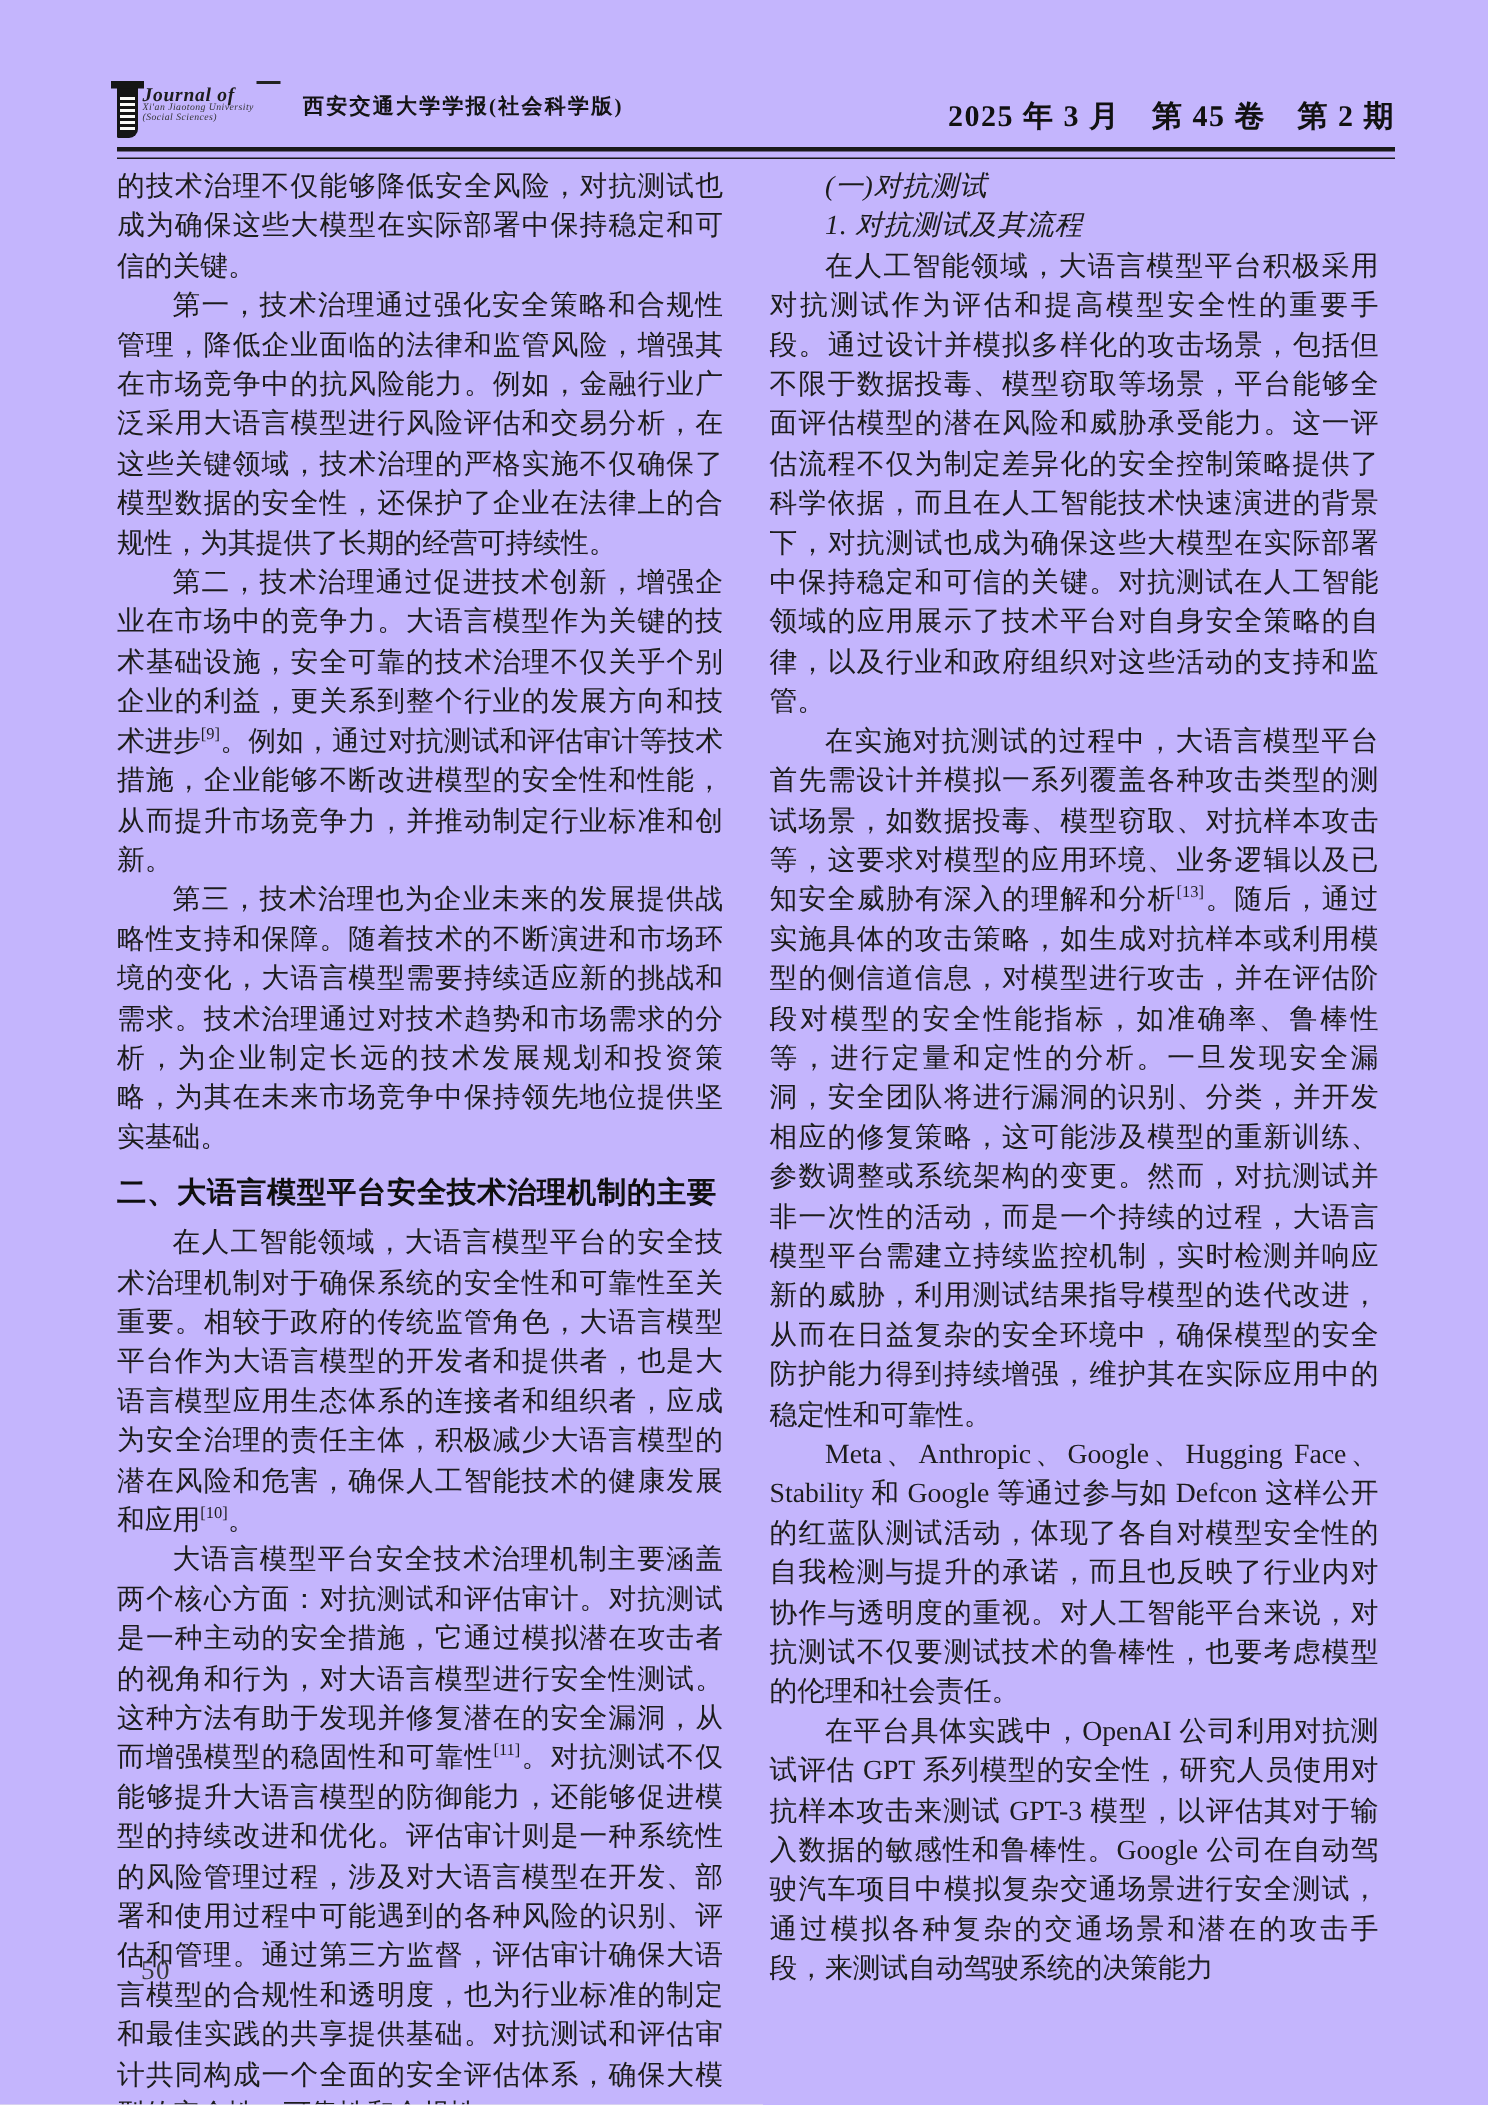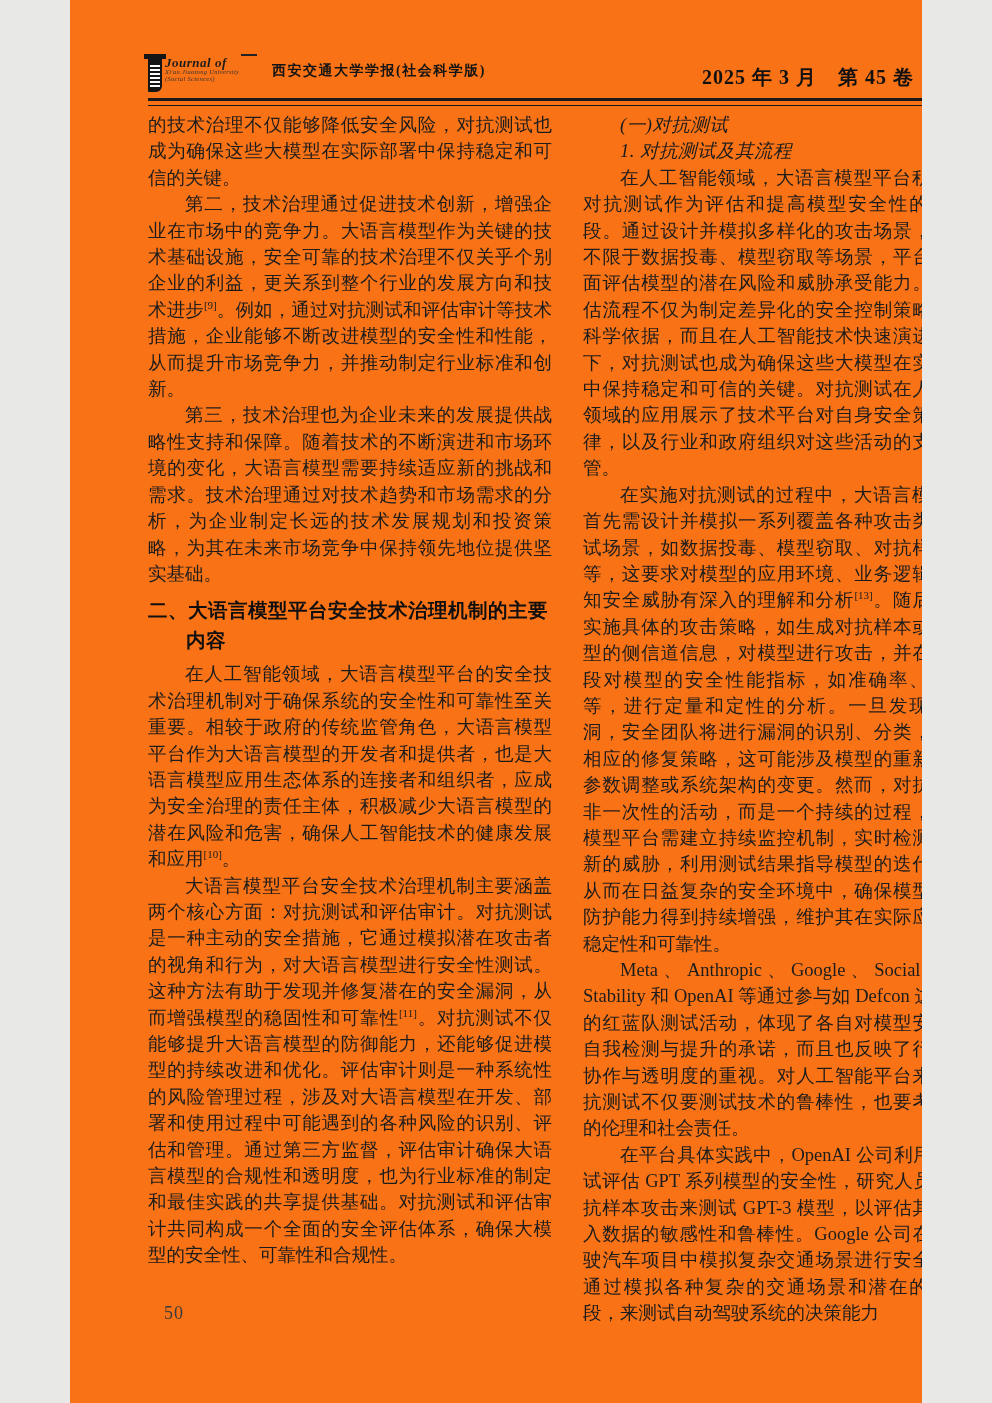--- a/index.html
+++ b/index.html
@@ -1,18 +1,18 @@
 <!DOCTYPE html>
 <html lang="zh"><head>
 <meta charset="utf-8">
 <style>
   html,body { margin:0; padding:0; background:#e8e8e6; }
   .page {
-    position:relative; width:852px; height:1403px; margin:0 auto;
-    background:#f97316; color:#1c1c1c; overflow:hidden;
+    position:relative; width:992px; height:1403px; margin:0 auto;
+    background:#c4b5fd; color:#1c1c1c; overflow:hidden;
     font-family:"Liberation Serif","DejaVu Serif",serif;
   }
   
   .header { position:absolute; left:78px; top:54px; width:852px; height:42px; }
   .logo-wrap { position:absolute; left:0; top:0; display:flex; align-items:flex-start; }
   .logo-j {
     width:14px; height:38px; background:#151515; margin-right:3px;
     border-radius:1px 1px 6px 1px; position:relative;
   }
   .logo-j:before { content:""; position:absolute; left:-4px; top:0; width:22px; height:5px; background:#151515; }
@@ -70,32 +70,32 @@
       </div>
       <span class="logo-dash"></span>
     </div>
     <div class="journal-name">西安交通大学学报(社会科学版)</div>
     <div class="issue-info">2025 年 3 月　第 45 卷　第 2 期</div>
   </div>
   <div class="header-rule"></div>
 
   <div id="col-left" class="col col-left">
       <p class="noindent">的技术治理不仅能够降低安全风险，对抗测试也成为确保这些大模型在实际部署中保持稳定和可信的关键。</p>
+      <p>第一，技术治理通过强化安全策略和合规性管理，降低企业面临的法律和监管风险，增强其在市场竞争中的抗风险能力。例如，金融行业广泛采用大语言模型进行风险评估和交易分析，在这些关键领域，技术治理的严格实施不仅确保了模型数据的安全性，还保护了企业在法律上的合规性，为其提供了长期的经营可持续性。</p>
       <p>第二，技术治理通过促进技术创新，增强企业在市场中的竞争力。大语言模型作为关键的技术基础设施，安全可靠的技术治理不仅关乎个别企业的利益，更关系到整个行业的发展方向和技术进步<sup>[9]</sup>。例如，通过对抗测试和评估审计等技术措施，企业能够不断改进模型的安全性和性能，从而提升市场竞争力，并推动制定行业标准和创新。</p>
       <p>第三，技术治理也为企业未来的发展提供战略性支持和保障。随着技术的不断演进和市场环境的变化，大语言模型需要持续适应新的挑战和需求。技术治理通过对技术趋势和市场需求的分析，为企业制定长远的技术发展规划和投资策略，为其在未来市场竞争中保持领先地位提供坚实基础。</p>
       <div class="h2">
         <div>二、大语言模型平台安全技术治理机制的主要</div>
-        <div class="h2-l2">内容</div>
       </div>
       <p>在人工智能领域，大语言模型平台的安全技术治理机制对于确保系统的安全性和可靠性至关重要。相较于政府的传统监管角色，大语言模型平台作为大语言模型的开发者和提供者，也是大语言模型应用生态体系的连接者和组织者，应成为安全治理的责任主体，积极减少大语言模型的潜在风险和危害，确保人工智能技术的健康发展和应用<sup>[10]</sup>。</p>
       <p>大语言模型平台安全技术治理机制主要涵盖两个核心方面：对抗测试和评估审计。对抗测试是一种主动的安全措施，它通过模拟潜在攻击者的视角和行为，对大语言模型进行安全性测试。这种方法有助于发现并修复潜在的安全漏洞，从而增强模型的稳固性和可靠性<sup>[11]</sup>。对抗测试不仅能够提升大语言模型的防御能力，还能够促进模型的持续改进和优化。评估审计则是一种系统性的风险管理过程，涉及对大语言模型在开发、部署和使用过程中可能遇到的各种风险的识别、评估和管理。通过第三方监督，评估审计确保大语言模型的合规性和透明度，也为行业标准的制定和最佳实践的共享提供基础。对抗测试和评估审计共同构成一个全面的安全评估体系，确保大模型的安全性、可靠性和合规性。</p>
     </div>
   <div id="col-right" class="col col-right">
       <p class="kai">(一)对抗测试</p>
       <p class="kai">1. 对抗测试及其流程</p>
       <p>在人工智能领域，大语言模型平台积极采用对抗测试作为评估和提高模型安全性的重要手段。通过设计并模拟多样化的攻击场景，包括但不限于数据投毒、模型窃取等场景，平台能够全面评估模型的潜在风险和威胁承受能力。这一评估流程不仅为制定差异化的安全控制策略提供了科学依据，而且在人工智能技术快速演进的背景下，对抗测试也成为确保这些大模型在实际部署中保持稳定和可信的关键。对抗测试在人工智能领域的应用展示了技术平台对自身安全策略的自律，以及行业和政府组织对这些活动的支持和监管。</p>
       <p>在实施对抗测试的过程中，大语言模型平台首先需设计并模拟一系列覆盖各种攻击类型的测试场景，如数据投毒、模型窃取、对抗样本攻击等，这要求对模型的应用环境、业务逻辑以及已知安全威胁有深入的理解和分析<sup>[13]</sup>。随后，通过实施具体的攻击策略，如生成对抗样本或利用模型的侧信道信息，对模型进行攻击，并在评估阶段对模型的安全性能指标，如准确率、鲁棒性等，进行定量和定性的分析。一旦发现安全漏洞，安全团队将进行漏洞的识别、分类，并开发相应的修复策略，这可能涉及模型的重新训练、参数调整或系统架构的变更。然而，对抗测试并非一次性的活动，而是一个持续的过程，大语言模型平台需建立持续监控机制，实时检测并响应新的威胁，利用测试结果指导模型的迭代改进，从而在日益复杂的安全环境中，确保模型的安全防护能力得到持续增强，维护其在实际应用中的稳定性和可靠性。</p>
-      <p>Meta、Anthropic、Google、Social Face、Stability 和 OpenAI 等通过参与如 Defcon 这样公开的红蓝队测试活动，体现了各自对模型安全性的自我检测与提升的承诺，而且也反映了行业内对协作与透明度的重视。对人工智能平台来说，对抗测试不仅要测试技术的鲁棒性，也要考虑模型的伦理和社会责任。</p>
+      <p>Meta、Anthropic、Google、Hugging Face、Stability 和 Google 等通过参与如 Defcon 这样公开的红蓝队测试活动，体现了各自对模型安全性的自我检测与提升的承诺，而且也反映了行业内对协作与透明度的重视。对人工智能平台来说，对抗测试不仅要测试技术的鲁棒性，也要考虑模型的伦理和社会责任。</p>
       <p>在平台具体实践中，OpenAI 公司利用对抗测试评估 GPT 系列模型的安全性，研究人员使用对抗样本攻击来测试 GPT-3 模型，以评估其对于输入数据的敏感性和鲁棒性。Google 公司在自动驾驶汽车项目中模拟复杂交通场景进行安全测试，通过模拟各种复杂的交通场景和潜在的攻击手段，来测试自动驾驶系统的决策能力</p>
     </div>
 
   <div class="page-number">50</div>
 </div>
 
 </body></html>

